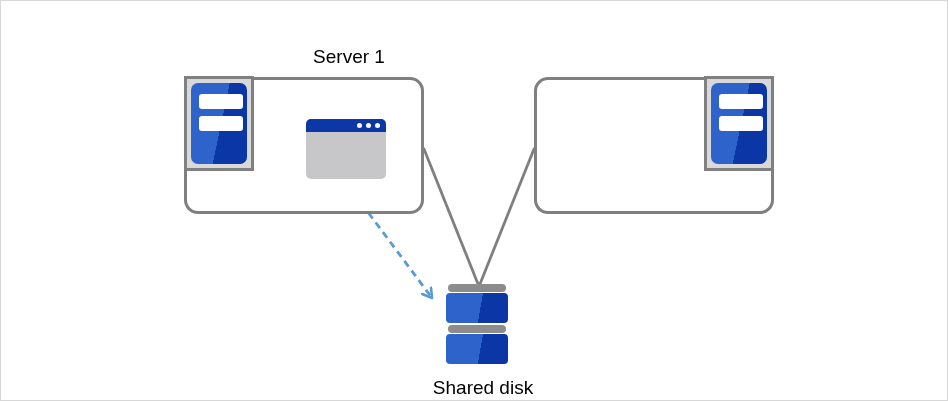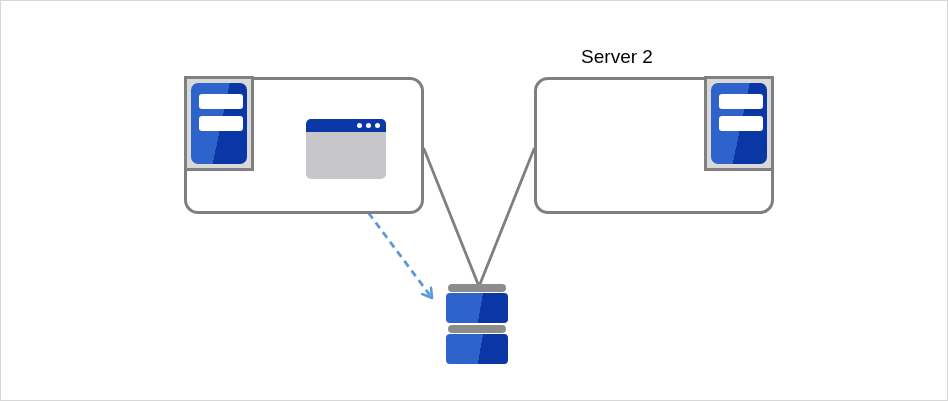--- a/index.html
+++ b/index.html
@@ -114,43 +114,44 @@
     <defs>
       <marker id="openArrow" markerWidth="18" markerHeight="16" refX="10" refY="6.5" orient="auto" markerUnits="userSpaceOnUse">
         <path d="M1,1 L10,6.5 L1,12" fill="none" stroke="#5b9bd5" stroke-width="2.6" stroke-linecap="round" stroke-linejoin="round"></path>
       </marker>
     </defs>
     <line x1="423" y1="148" x2="477" y2="283" stroke="#7f7f7f" stroke-width="2.8" stroke-linecap="round"></line>
     <line x1="533" y1="148" x2="479" y2="283" stroke="#7f7f7f" stroke-width="2.8" stroke-linecap="round"></line>
     <line x1="346" y1="183" x2="431" y2="297" stroke="#5b9bd5" stroke-width="2.8" stroke-dasharray="7 5" marker-end="url(#openArrow)"></line>
   </svg>
 
+  <div class="node-label" style="left:263px; top:44px;">Server 1</div>
   <div class="group-box box-server1"></div>
   <div class="icon-frame frame-server1">
     <div class="server-unit">
       <div class="server-slot slot-1"></div>
       <div class="server-slot slot-2"></div>
     </div>
   </div>
 
   <div class="app-window">
     <div class="app-titlebar">
       <span class="titlebar-dot"></span>
       <span class="titlebar-dot"></span>
       <span class="titlebar-dot"></span>
     </div>
   </div>
 
-  <div class="node-label" style="left:531px; top:44px;">Server 2</div>
   <div class="group-box box-server2"></div>
   <div class="icon-frame frame-server2">
     <div class="server-unit">
       <div class="server-slot slot-1"></div>
       <div class="server-slot slot-2"></div>
     </div>
   </div>
 
   <div class="disk-cap cap-1"></div>
   <div class="disk-body body-1"></div>
   <div class="disk-cap cap-2"></div>
   <div class="disk-body body-2"></div>
+  <div class="node-label" style="left:397px; top:375px;">Shared disk</div>
 
 </div>
 
 </body></html>

